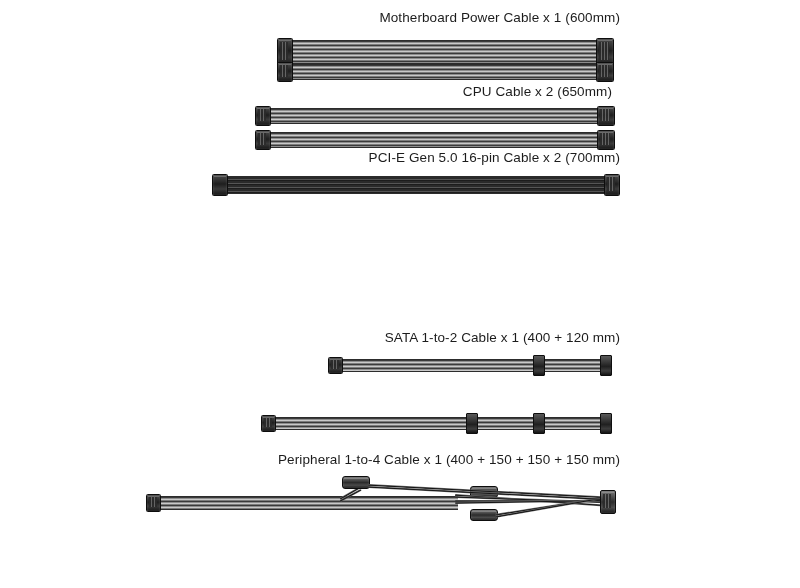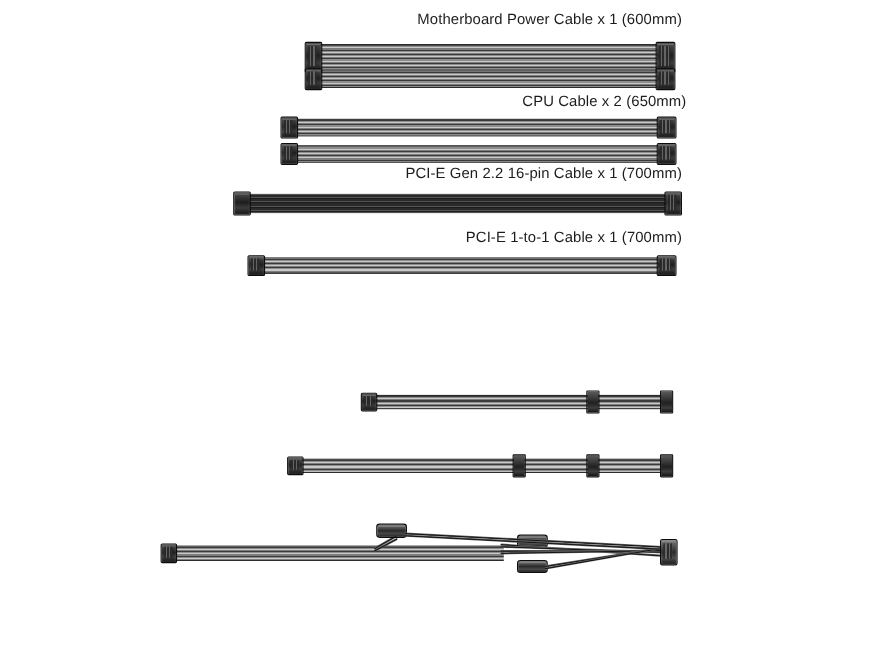--- a/index.html
+++ b/index.html
@@ -126,60 +126,51 @@
       <div class="conn" style="left:277px;top:26px;width:14px;height:18px;"></div>
       <div class="pinstrip" style="left:280px;top:29px;width:8px;height:12px;"></div>
       <div class="conn" style="left:596px;top:2px;width:16px;height:26px;"></div>
       <div class="pinstrip" style="left:599px;top:6px;width:10px;height:18px;"></div>
       <div class="conn" style="left:596px;top:26px;width:16px;height:18px;"></div>
       <div class="pinstrip" style="left:599px;top:29px;width:10px;height:12px;"></div>
     </div>
   </div>
 
   <div class="group" style="top:84px;height:70px;">
-    <div class="caption" style="top:0px;right:176px;margin-left:48px;">CPU Cable x 2 (650mm)</div>
+    <div class="caption" style="top:0px;right:188px;margin-left:48px;">CPU Cable x 2 (650mm)</div>
     <div class="cable-area" style="top:22px;height:48px;">
 
       <div class="ribbon" style="left:268px;top:2px;width:330px;height:14px;"></div>
       <div class="conn" style="left:255px;top:0px;width:14px;height:18px;"></div>
       <div class="pinstrip" style="left:258px;top:3px;width:8px;height:12px;"></div>
       <div class="conn" style="left:597px;top:0px;width:16px;height:18px;"></div>
       <div class="pinstrip" style="left:600px;top:3px;width:10px;height:12px;"></div>
 
       <div class="ribbon" style="left:268px;top:26px;width:330px;height:14px;"></div>
       <div class="conn" style="left:255px;top:24px;width:14px;height:18px;"></div>
       <div class="pinstrip" style="left:258px;top:27px;width:8px;height:12px;"></div>
       <div class="conn" style="left:597px;top:24px;width:16px;height:18px;"></div>
       <div class="pinstrip" style="left:600px;top:27px;width:10px;height:12px;"></div>
     </div>
   </div>
 
   <div class="group" style="top:150px;height:60px;">
-    <div class="caption" style="top:0px;right:180px;">PCI-E Gen 2.2 16-pin Cable x 1 (700mm)</div>
+    <div class="caption" style="top:0px;right:180px;">PCI-E Gen 5.0 16-pin Cable x 2 (700mm)</div>
     <div class="cable-area" style="top:22px;height:36px;">
       <div class="ribbon dark" style="left:222px;top:4px;width:390px;height:16px;border-radius:2px;"></div>
       <div class="conn" style="left:212px;top:2px;width:14px;height:20px;"></div>
       <div class="conn" style="left:604px;top:2px;width:14px;height:20px;"></div>
       <div class="pinstrip" style="left:607px;top:5px;width:8px;height:14px;"></div>
     </div>
   </div>
 
-  <div class="group" style="top:208px;height:58px;">
-    <div class="caption" style="top:0px;right:180px;">PCI-E 1-to-1 Cable x 1 (700mm)</div>
-    <div class="cable-area" style="top:22px;height:34px;">
-      <div class="ribbon" style="left:237px;top:4px;width:362px;height:13px;"></div>
-      <div class="conn" style="left:225px;top:2px;width:14px;height:17px;"></div>
-      <div class="pinstrip" style="left:228px;top:5px;width:8px;height:11px;"></div>
-      <div class="conn" style="left:597px;top:2px;width:16px;height:17px;"></div>
-      <div class="pinstrip" style="left:600px;top:5px;width:10px;height:11px;"></div>
-    </div>
-  </div>
 
 
   <div class="group" style="top:330px;height:58px;">
+    <div class="caption" style="top:0px;right:180px;">SATA 1-to-2 Cable x 1 (400 + 120 mm)</div>
     <div class="cable-area" style="top:24px;height:32px;">
       <div class="ribbon" style="left:340px;top:5px;width:264px;height:11px;"></div>
       <div class="conn" style="left:328px;top:3px;width:13px;height:15px;"></div>
       <div class="pinstrip" style="left:331px;top:6px;width:8px;height:9px;"></div>
       <div class="sataconn" style="left:533px;top:1px;width:10px;height:19px;"></div>
       <div class="sataconn" style="left:600px;top:1px;width:10px;height:19px;"></div>
     </div>
   </div>
 
   <div class="group" style="top:388px;height:62px;">
@@ -187,20 +178,21 @@
       <div class="ribbon" style="left:273px;top:5px;width:331px;height:11px;"></div>
       <div class="conn" style="left:261px;top:3px;width:13px;height:15px;"></div>
       <div class="pinstrip" style="left:264px;top:6px;width:8px;height:9px;"></div>
       <div class="sataconn" style="left:466px;top:1px;width:10px;height:19px;"></div>
       <div class="sataconn" style="left:533px;top:1px;width:10px;height:19px;"></div>
       <div class="sataconn" style="left:600px;top:1px;width:10px;height:19px;"></div>
     </div>
   </div>
 
   <div class="group" style="top:452px;height:84px;">
+    <div class="caption" style="top:0px;right:180px;">Peripheral 1-to-4 Cable x 1 (400 + 150 + 150 + 150 mm)</div>
     <div class="cable-area" style="top:24px;height:58px;">
 
       <div class="ribbon" style="left:158px;top:20px;width:300px;height:12px;"></div>
       <div class="conn" style="left:146px;top:18px;width:13px;height:16px;"></div>
       <div class="pinstrip" style="left:149px;top:21px;width:8px;height:10px;"></div>
 
       <div class="splay" style="left:340px;top:22px;width:24px;transform:rotate(-30deg);"></div>
       <div class="splay" style="left:340px;top:24px;width:24px;transform:rotate(-28deg);"></div>
       <div class="conn light" style="left:342px;top:0px;width:26px;height:11px;border-radius:3px;"></div>
 

